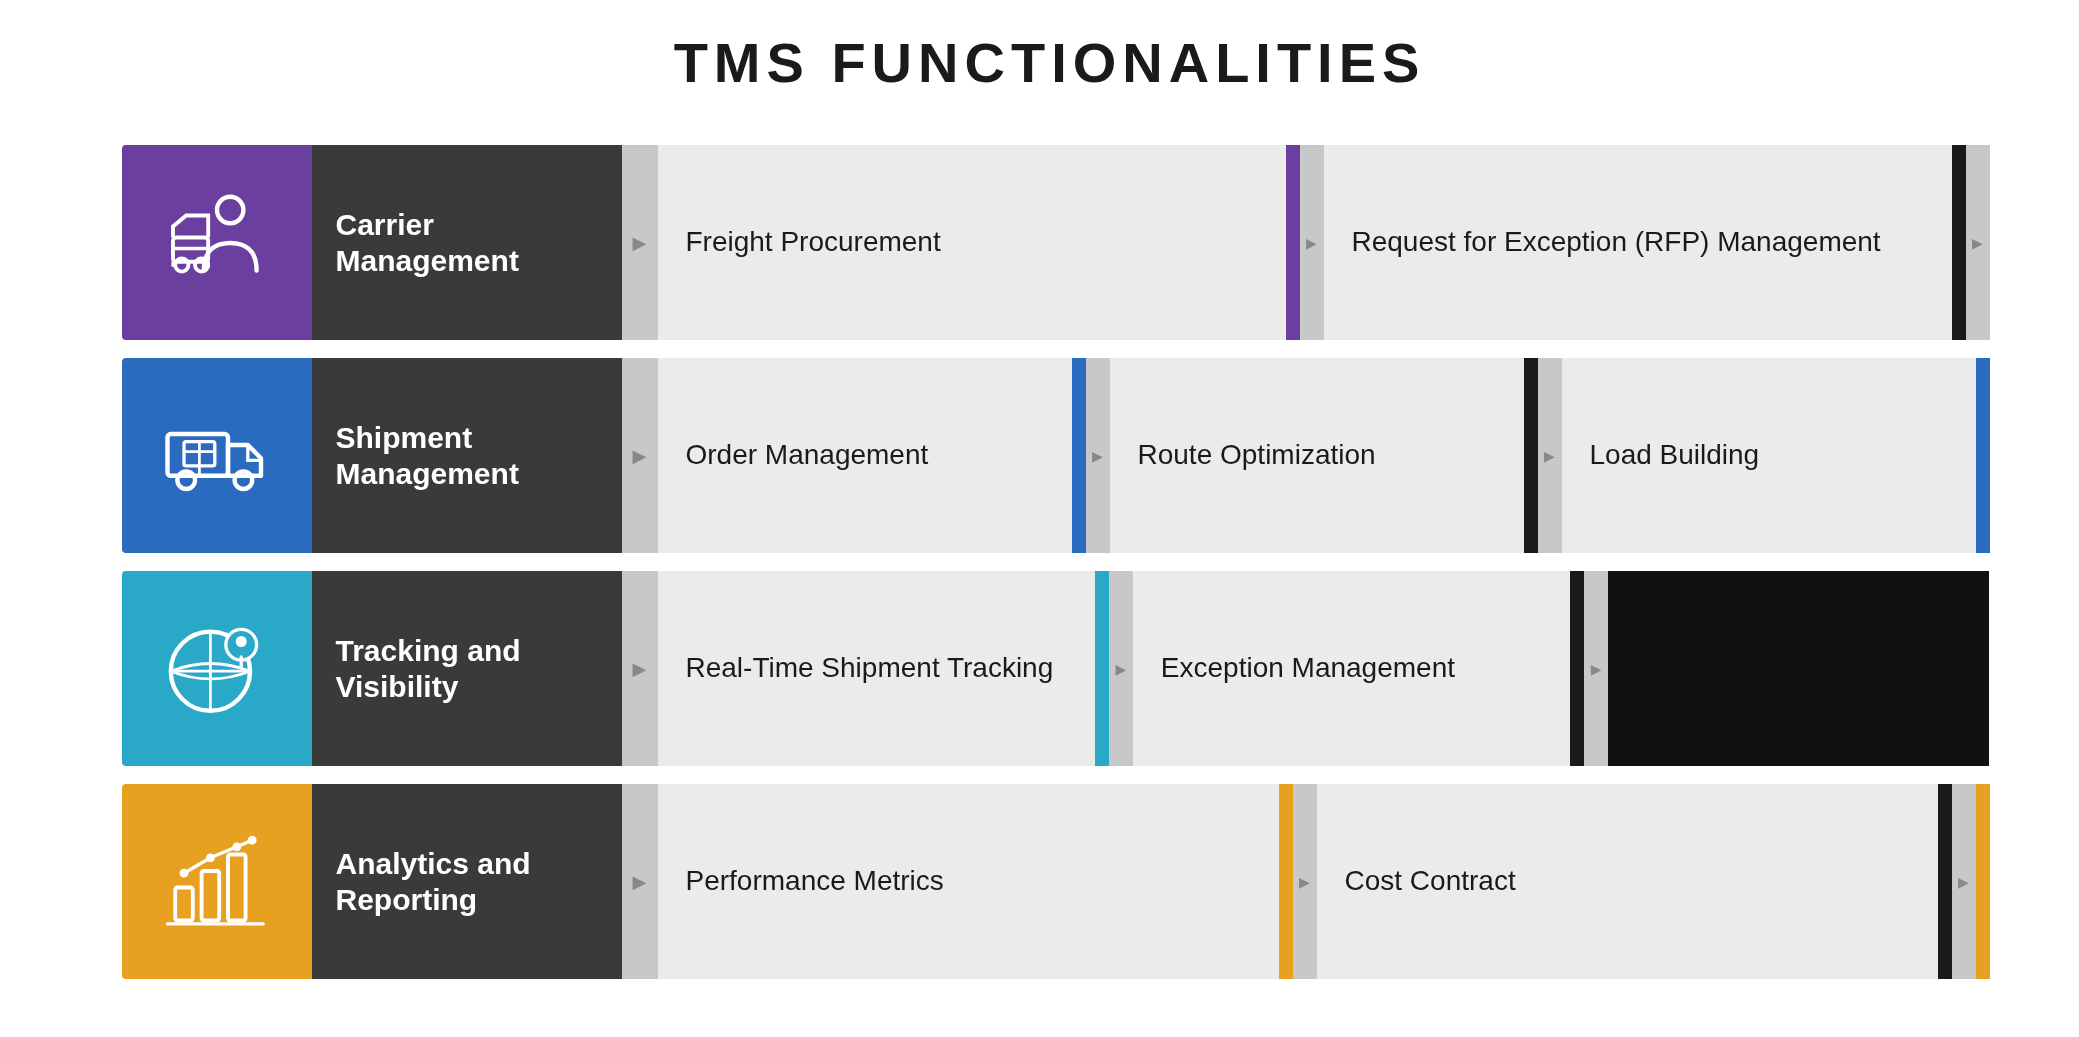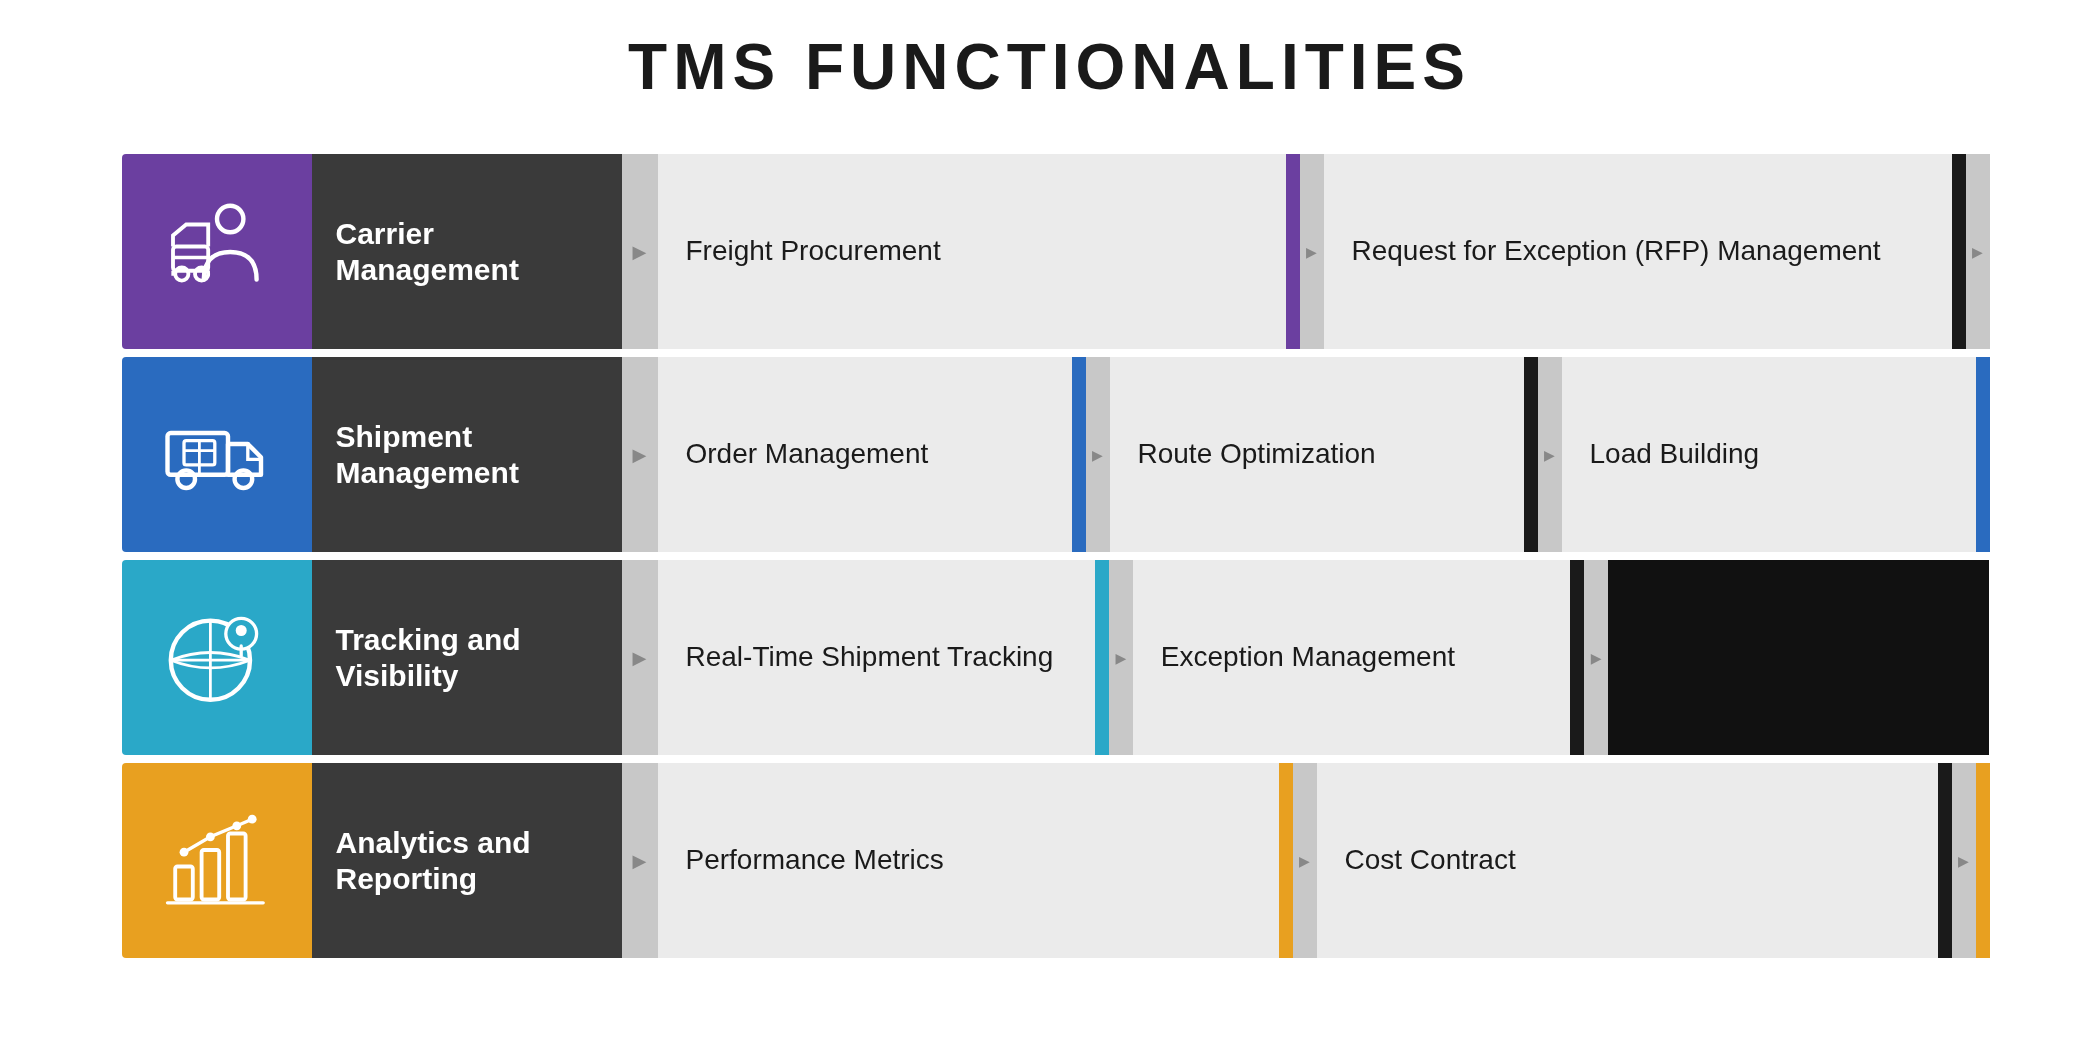--- a/index.html
+++ b/index.html
@@ -8,34 +8,34 @@
       font-family: 'Arial', sans-serif;
       display: flex;
       flex-direction: column;
       align-items: center;
       padding: 30px 20px;
       min-height: 1037px;
       width: 2079px;
     }
 
     .page-title {
-      font-size: 64px;
+      font-size: 56px;
       font-weight: 900;
       letter-spacing: 6px;
       text-transform: uppercase;
       color: #1a1a1a;
       margin-bottom: 50px;
       text-align: center;
       margin-left: 20px;
     }
 
     .grid-container {
       display: flex;
       flex-direction: column;
-      gap: 8px;
+      gap: 18px;
       width: 1900px;
       padding-left: 32px;
     }
 
     .row {
       display: flex;
       flex-direction: row;
       align-items: stretch;
       height: 195px;
       gap: 0;

